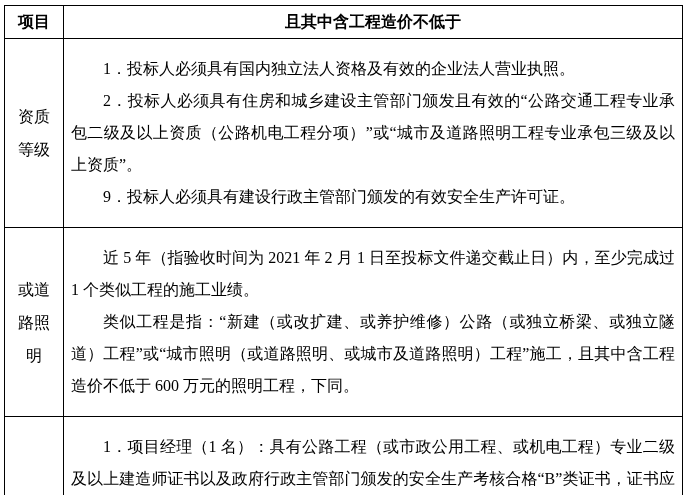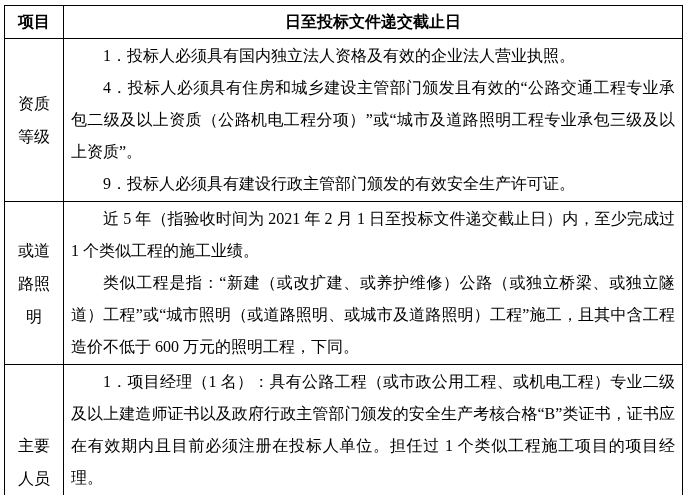--- a/index.html
+++ b/index.html
@@ -44,21 +44,21 @@
   }
   td.label-cell {
     text-align: center;
     padding: 0 13px;
     line-height: 33px;
     font-weight: normal;
     word-break: break-all;
     margin-top: 34px;
   }
   td.content-cell {
-    padding: 1px 7px;
+    padding: 14px 7px;
     line-height: 32px;
     text-align: justify;
   }
   td.content-cell p {
     margin: 0;
     text-indent: 2em;
     word-break: break-all;
   }
   tr.row-grade    { height: 130px; }
   tr.row-results  { height: 158px; }
@@ -69,28 +69,28 @@
 
 <div class="page">
   <table class="doc-table">
     <colgroup>
       <col class="c-label">
       <col class="c-content">
     </colgroup>
     <tbody>
       <tr class="header-row">
         <th>项目</th>
-        <th>日至投标文件递交截止日</th>
+        <th>且其中含工程造价不低于</th>
       </tr>
 
       <tr class="row-grade">
         <td class="label-cell">资质等级</td>
         <td class="content-cell">
           <p>1．投标人必须具有国内独立法人资格及有效的企业法人营业执照。</p>
-          <p>4．投标人必须具有住房和城乡建设主管部门颁发且有效的“公路交通工程专业承包二级及以上资质（公路机电工程分项）”或“城市及道路照明工程专业承包三级及以上资质”。</p>
+          <p>2．投标人必须具有住房和城乡建设主管部门颁发且有效的“公路交通工程专业承包二级及以上资质（公路机电工程分项）”或“城市及道路照明工程专业承包三级及以上资质”。</p>
           <p>9．投标人必须具有建设行政主管部门颁发的有效安全生产许可证。</p>
         </td>
       </tr>
 
       <tr class="row-results">
         <td class="label-cell">或道路照明</td>
         <td class="content-cell">
           <p>近 5 年（指验收时间为 2021 年 2 月 1 日至投标文件递交截止日）内，至少完成过 1 个类似工程的施工业绩。</p>
           <p>类似工程是指：“新建（或改扩建、或养护维修）公路（或独立桥梁、或独立隧道）工程”或“城市照明（或道路照明、或城市及道路照明）工程”施工，且其中含工程造价不低于 600 万元的照明工程，下同。</p>
         </td>

